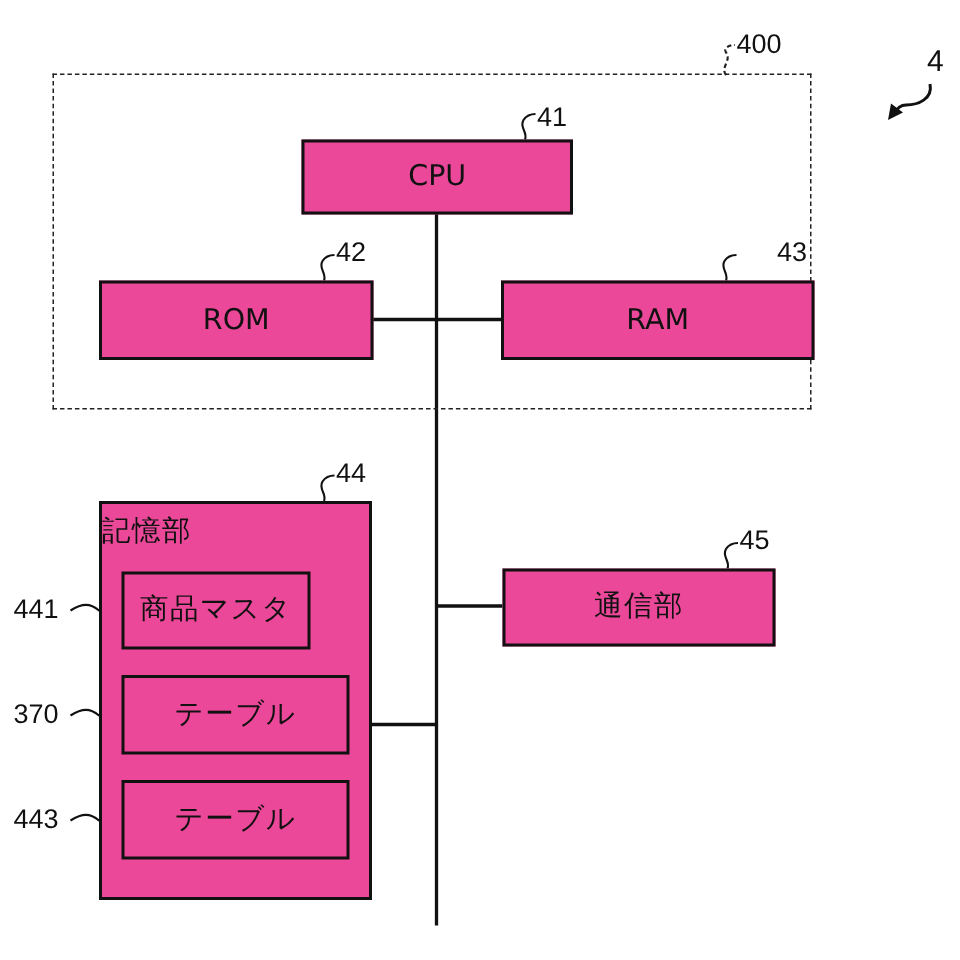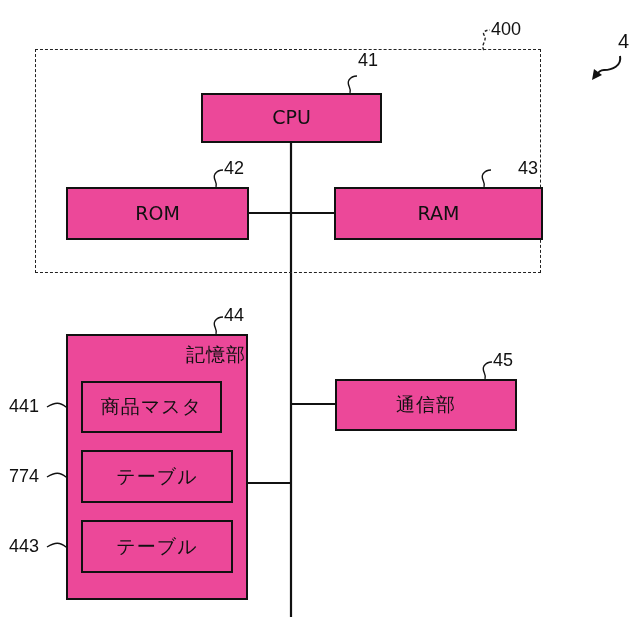--- a/index.html
+++ b/index.html
@@ -5,21 +5,21 @@
   html, body { margin:0; padding:0; background:#ffffff; }
   body { width:640px; height:640px; position:relative; overflow:hidden;
          font-family:"DejaVu Sans","Liberation Sans",sans-serif; color:#111; }
   .box { position:absolute; border:2px solid #111; background:#ec4899; box-sizing:border-box;
          display:flex; align-items:center; justify-content:center; text-align:center; }
   .lbl { font-size:19px; line-height:1.15; }
   .jp  { font-size:19px; line-height:1.15; letter-spacing:1px; }
   .dashed { position:absolute; border:1.6px dashed #222; box-sizing:border-box; }
   .ref { position:absolute; font-size:18px; font-family:"Liberation Sans","DejaVu Sans",sans-serif; }
   svg.wires { position:absolute; left:0; top:0; }
-  .title-in { position:absolute; left:0; right:0; top:8px; text-align:right; font-size:19px; }
+  .title-in { position:absolute; left:0; right:0; top:8px; text-align:left; font-size:19px; }
 </style>
 </head>
 <body>
 
 <svg class="wires" width="640" height="640">
 
   <line x1="291" y1="142" x2="291" y2="617" stroke="#111" stroke-width="2.2"></line>
 
   <line x1="248" y1="213" x2="334" y2="213" stroke="#111" stroke-width="2.2"></line>
 
@@ -41,46 +41,46 @@
   <path d="M592 80 L594 69 L602 75 Z" fill="#111"></path>
 </svg>
 
 <div class="dashed" style="left:35px; top:49px; width:506px; height:224px;"></div>
 <div class="ref" style="left:491px; top:19px;">400</div>
 <div class="ref" style="left:618px; top:30px; font-size:20px;">4</div>
 
 <div class="box" style="left:201px; top:93px; width:181px; height:50px;">
   <span class="lbl">CPU</span>
 </div>
-<div class="ref" style="left:358px; top:50px;">41</div>
+<div class="ref" style="left:358px; top:68px;">41</div>
 
 <div class="box" style="left:66px; top:187px; width:183px; height:53px;">
   <span class="lbl">ROM</span>
 </div>
 <div class="ref" style="left:224px; top:158px;">42</div>
 
 <div class="box" style="left:334px; top:187px; width:209px; height:53px;">
   <span class="lbl">RAM</span>
 </div>
 <div class="ref" style="left:492px; top:158px;margin-left:26px;">43</div>
 
 <div class="box" style="left:66px; top:334px; width:182px; height:266px; display:block;">
   <div class="title-in jp">記憶部</div>
 </div>
 <div class="ref" style="left:224px; top:305px;">44</div>
 
-<div class="box" style="left:81px; top:381px; width:141px; height:52px;">
+<div class="box" style="left:81px; top:381px; width:126px; height:52px;">
   <span class="jp">商品マスタ</span>
 </div>
 <div class="ref" style="left:9px; top:396px;">441</div>
 
 <div class="box" style="left:81px; top:450px; width:152px; height:53px; flex-direction:column;">
   <span class="jp">テーブル</span>
 </div>
-<div class="ref" style="left:9px; top:466px;">774</div>
+<div class="ref" style="left:9px; top:466px;">370</div>
 
 <div class="box" style="left:81px; top:520px; width:152px; height:53px; flex-direction:column;">
   <span class="jp">テーブル</span>
 </div>
 <div class="ref" style="left:9px; top:536px;">443</div>
 
 <div class="box" style="left:335px; top:379px; width:182px; height:52px;">
   <span class="jp">通信部</span>
 </div>
 <div class="ref" style="left:493px; top:350px;">45</div>

